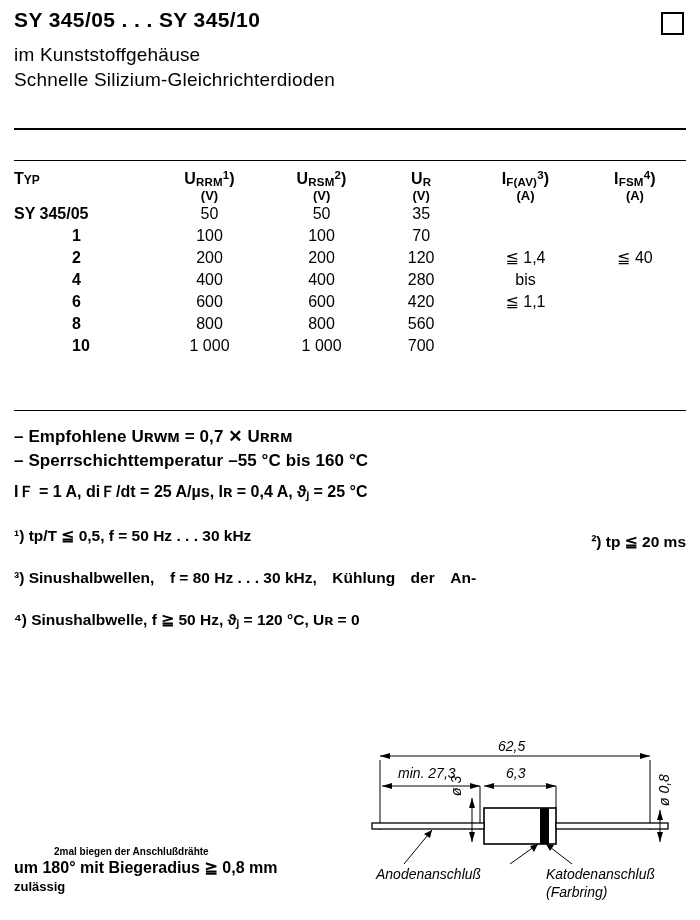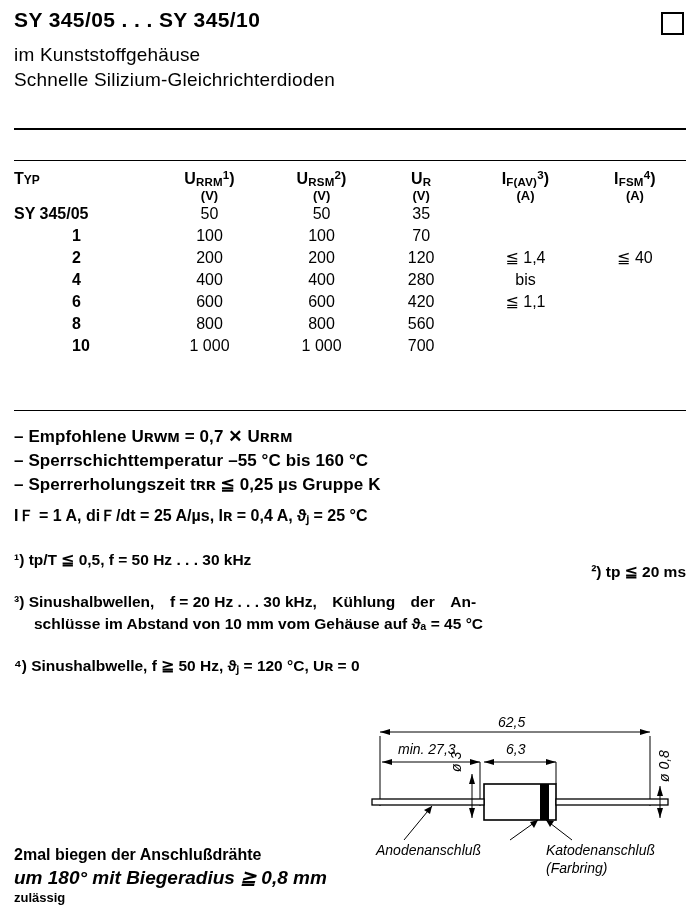--- a/index.html
+++ b/index.html
@@ -168,32 +168,32 @@
   .fn {
     font-size: 15.5px;
     font-weight: bold;
     line-height: 1.38;
     margin-top: 21px;
     position: relative;
   }
   .fn .right {
     position: absolute;
     right: 0;
-    top: 12px;
+    top: 6px;
   }
   .fn-indent {
     display: block;
     padding-left: 20px;
   }
 
   
   .drawing {
     position: absolute;
     left: 360px;
-    top: 714px;
+    top: 738px;
     width: 330px;
     height: 160px;
   }
   .dim-label {
     position: absolute;
     font-style: italic;
     font-size: 14px;
   }
   .leadtext {
     position: absolute;
@@ -205,22 +205,22 @@
   
   .bottom-note {
     position: absolute;
     left: 14px;
     top: 845px;
     width: 330px;
     font-size: 14.5px;
     font-weight: bold;
     line-height: 1.3;
   }
-  .bottom-note .l1 { font-size: 16px; }
-  .bottom-note .l2 { font-size: 19px; font-style: italic; }
+  .bottom-note .l1 { font-size: 10px; margin-left: 40px; }
+  .bottom-note .l2 { font-size: 16px; }
   .bottom-note .l3 { font-size: 13px; }
 </style>
 </head>
 <body>
 
 <div class="page">
 
   <div class="header">
     <div class="title-row">
       <div class="doc-title">SY 345/05 . . . SY 345/10</div>
@@ -319,32 +319,30 @@
         </tr>
       </tbody>
     </table>
   </div>
 
   <div class="rule thin" style="top:410px;"></div>
 
   <div class="notes">
     <div class="note-line">– Empfohlene Uʀᴡᴍ = 0,7 ✕ Uʀʀᴍ</div>
     <div class="note-line">– Sperrschichttemperatur –55 °C bis 160 °C</div>
-    <div class="note-line">– Sperrerholungszeit tʀʀ ≦ 0,25 µs Gruppe K</div>
 
     <div class="cond-line">IＦ = 1 A, diＦ/dt = 25 A/µs, Iʀ = 0,4 A, ϑⱼ = 25 °C</div>
 
     <div class="fn">
       <span>¹) tp/T ≦ 0,5, f = 50 Hz . . . 30 kHz</span>
       <span class="right">²) tp ≦ 20 ms</span>
     </div>
 
     <div class="fn">
-      <span>³) Sinushalbwellen, f = 20 Hz . . . 30 kHz, Kühlung der An-</span>
-      <span class="fn-indent">schlüsse im Abstand von 10 mm vom Gehäuse auf ϑₐ = 45 °C</span>
+      <span>³) Sinushalbwellen, f = 80 Hz . . . 30 kHz, Kühlung der An-</span>
     </div>
 
     <div class="fn">⁴) Sinushalbwelle, f ≧ 50 Hz, ϑⱼ = 120 °C, Uʀ = 0</div>
   </div>
 
   <div class="drawing">
     <svg width="330" height="160" viewBox="0 0 330 160">
 
       <line x1="20" y1="22" x2="20" y2="92" stroke="#000" stroke-width="1"></line>
       <line x1="290" y1="22" x2="290" y2="92" stroke="#000" stroke-width="1"></line>

